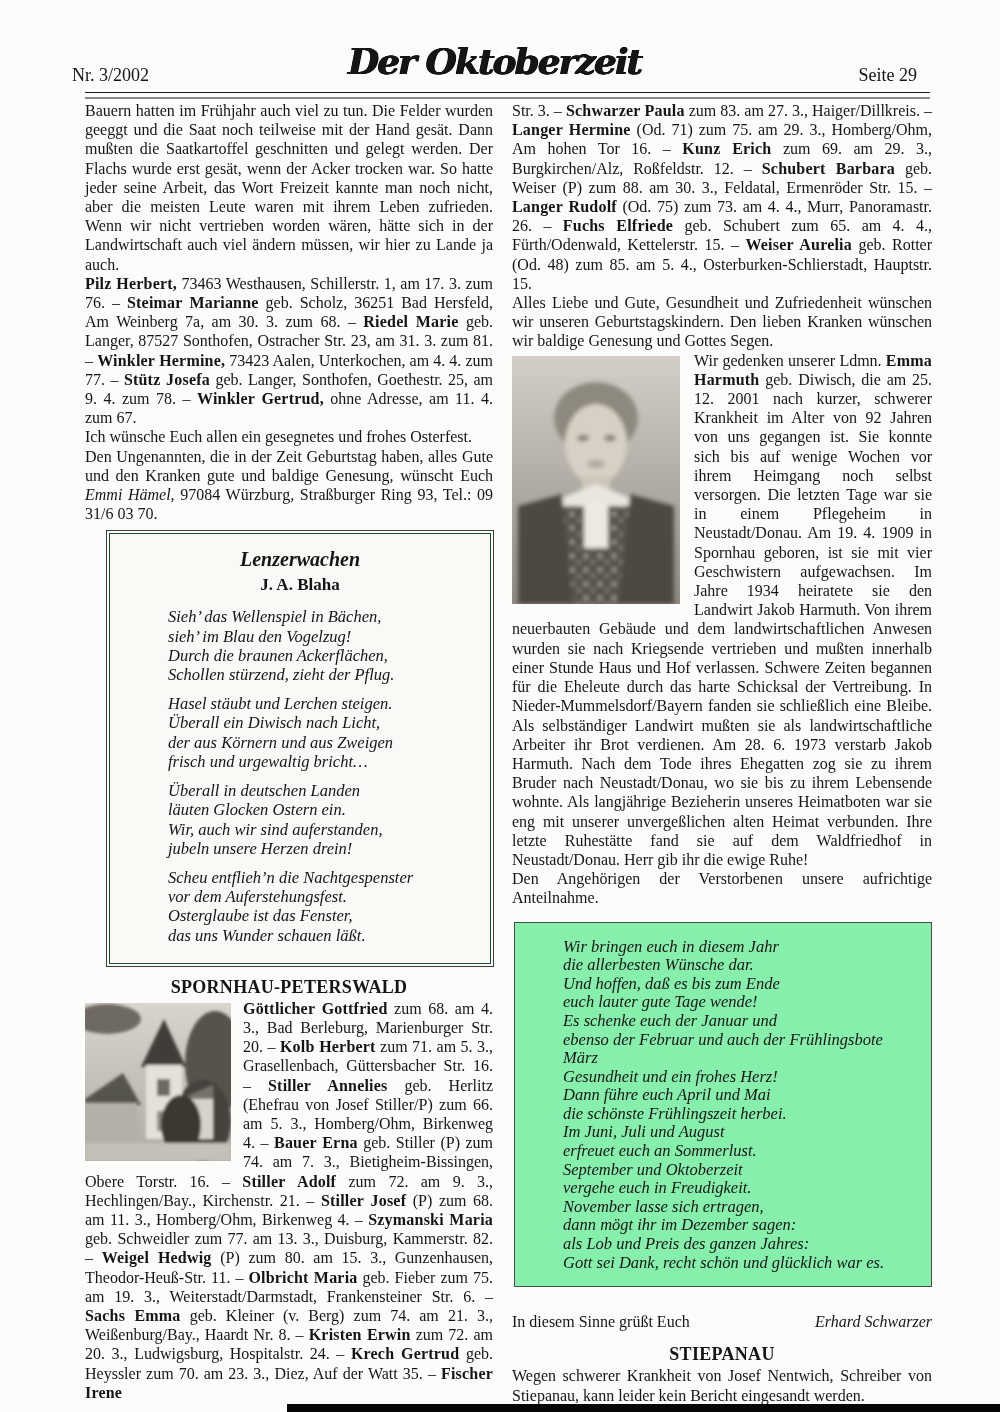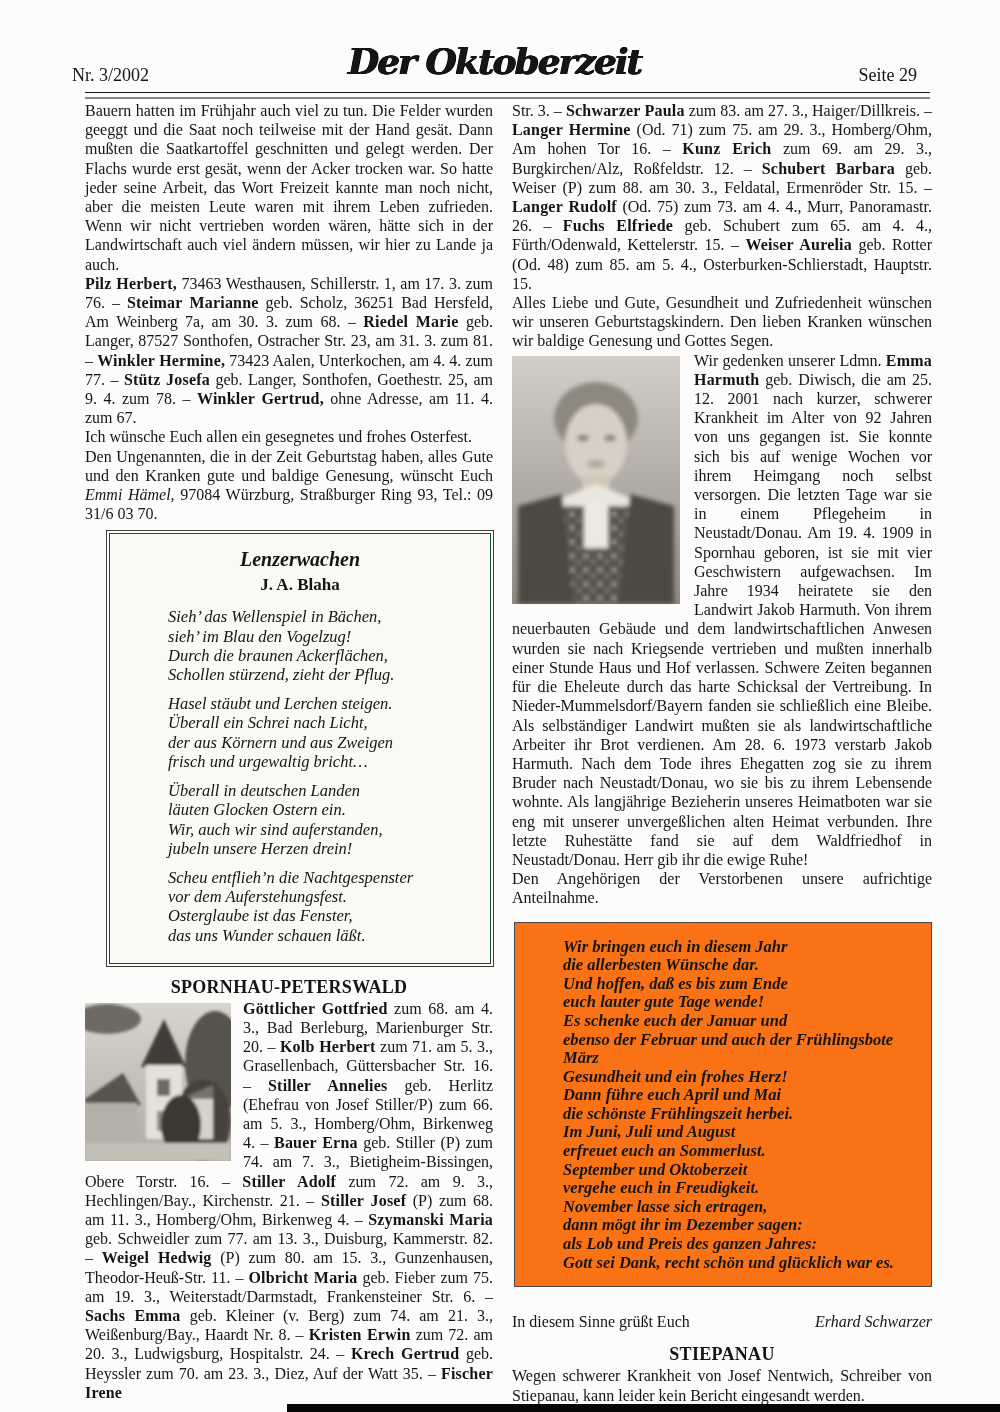--- a/index.html
+++ b/index.html
@@ -35,21 +35,21 @@
   .poem-author{text-align:center;font-weight:bold;font-size:17px;line-height:20px;margin-top:5px;}
   .poem-lines{margin:12px 0 0 44px;font-style:italic;font-size:16.5px;line-height:19.2px;}
   .poem-lines .stanza + .stanza{margin-top:10px;}
   
   .section-head{text-align:center;font-weight:bold;font-size:18px;line-height:22px;margin:12px 0 1px;letter-spacing:.3px;}
   
   .photo-church{float:left;width:146px;height:158px;margin:4px 12px 2px 0;}
   .photo-portrait{float:left;width:168px;height:248px;margin:5px 14px 2px 0;}
   .photo-church svg,.photo-portrait svg{display:block;width:100%;height:100%;}
   
-  .wishes-box{margin:14px 0 0 2px;border:1px solid #4a4a4a;padding:15px 10px 14px 48px;background:#f97316;font-weight:bold;}
+  .wishes-box{margin:14px 0 0 2px;border:1px solid #4a4a4a;padding:15px 10px 14px 48px;background:#86efac;}
   .wishes-lines{font-style:italic;font-size:16.5px;line-height:18.6px;}
   
   .row-between{display:flex;justify-content:space-between;font-size:16px;line-height:19.2px;margin-top:25px;}
   .italic{font-style:italic;}
   
   .black-bar{position:absolute;left:287px;right:0;bottom:0;height:8px;background:#070707;}
   .mt4{margin-top:4px;}
 </style>
 </head>
 <body>
@@ -75,21 +75,21 @@
       <div class="poem-author">J. A. Blaha</div>
       <div class="poem-lines">
           <div class="stanza">
             <div>Sieh’ das Wellenspiel in Bächen,</div>
             <div>sieh’ im Blau den Vogelzug!</div>
             <div>Durch die braunen Ackerflächen,</div>
             <div>Schollen stürzend, zieht der Pflug.</div>
           </div>
           <div class="stanza">
             <div>Hasel stäubt und Lerchen steigen.</div>
-            <div>Überall ein Schrei nach Licht,</div>
+            <div>Überall ein Diwisch nach Licht,</div>
             <div>der aus Körnern und aus Zweigen</div>
             <div>frisch und urgewaltig bricht…</div>
           </div>
           <div class="stanza">
             <div>Überall in deutschen Landen</div>
             <div>läuten Glocken Ostern ein.</div>
             <div>Wir, auch wir sind auferstanden,</div>
             <div>jubeln unsere Herzen drein!</div>
           </div>
           <div class="stanza">

